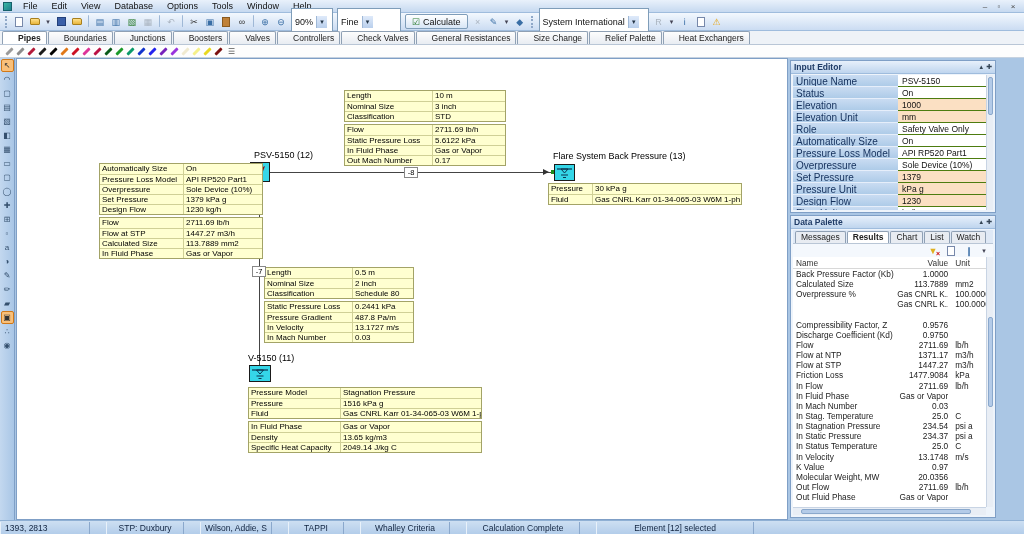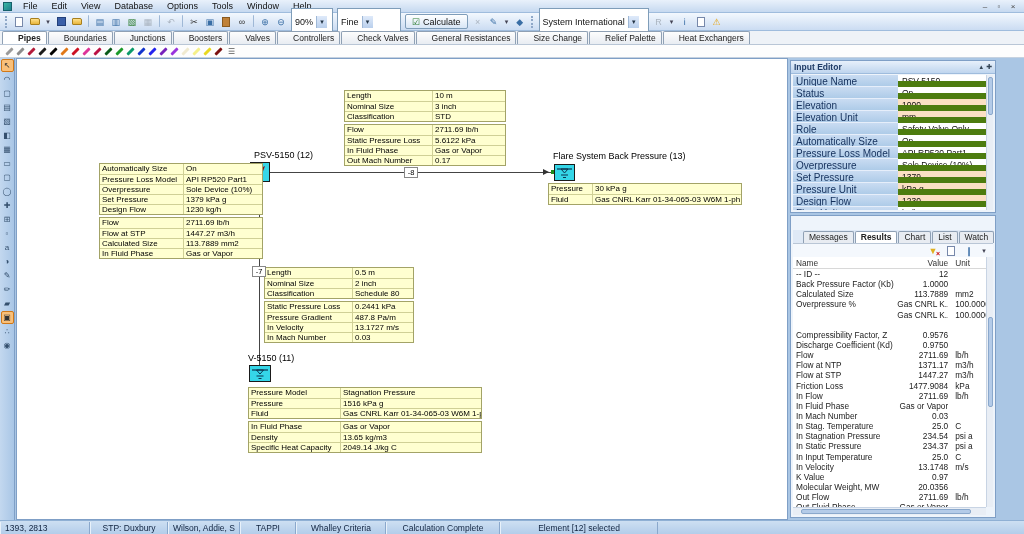--- a/index.html
+++ b/index.html
@@ -95,46 +95,46 @@
   .rpanel { position:absolute; left:790px; width:206px; background:#eef4fb; border:1px solid #7f9fc6; }
   .phead { height:13px; background:linear-gradient(#e7f0fb,#bfd5ee); border-bottom:1px solid #9fbcdd;
     display:flex; align-items:center; font-size:8.5px; font-weight:bold; color:#1f3b66; padding:0 3px; }
   .phead .pbtns { margin-left:auto; display:flex; gap:3px; color:#345; font-size:7px; font-weight:normal; }
 
   #input-editor { top:2px; height:153px; }
   .ie-rows { position:absolute; left:2px; top:14px; right:9px; bottom:2px; overflow:hidden; background:#fff; }
   .ierow { display:flex; height:12px; }
   .ielbl { width:105px; background:linear-gradient(#c9dcf2,#aecbe8); border-bottom:1px solid #e6eefa;
     font-size:10px; color:#14305c; padding:1px 0 0 3px; overflow:hidden; white-space:nowrap; }
-  .ieval { flex:1; background:#fff; border-bottom:6px solid #4d7c0f; font-size:8.5px; color:#111;
+  .ieval { flex:1; background:#fff; border-bottom:1px solid #4d7c0f; font-size:8.5px; color:#111;
     padding:1px 0 0 4px; overflow:hidden; white-space:nowrap; }
   .ieval.hl { background:#fbe0c3; }
   .vscroll { position:absolute; top:14px; right:2px; bottom:2px; width:7px; background:#e9eef5; border-left:1px solid #c8d4e4; }
   .vthumb { position:absolute; left:1px; width:5px; background:#b4cbe8; border:1px solid #8aa8cc; border-radius:2px; }
 
   #data-palette { top:157px; height:303px; }
   .ptabs { position:absolute; left:2px; top:14px; right:2px; height:14px; background:#dfe9f6;
-    display:flex; align-items:flex-end; padding-left:10px; font-size:8.5px; border-bottom:1px solid #b9c6d6; }
+    display:flex; align-items:flex-end; padding-left:2px; font-size:8.5px; border-bottom:1px solid #b9c6d6; }
   .ptab { border:1px solid #8fa0b4; border-bottom:none; background:#e8ecf2; padding:1px 5px; margin-right:1px;
     border-radius:2px 2px 0 0; line-height:9px; color:#222; }
   .ptab.active { background:#fff; font-weight:bold; }
   .ptoolbar { position:absolute; left:2px; top:28px; right:2px; height:13px; background:#f4f8fd;
     display:flex; align-items:center; justify-content:flex-end; padding-right:4px; gap:2px; }
   .pgrid { position:absolute; left:2px; top:41px; right:9px; bottom:10px; background:#fff; overflow:hidden; font-size:8.3px; }
   .phrow { display:flex; height:12px; border-bottom:1px solid #d8d8d8; color:#333; padding-top:1px; }
   .prow { display:flex; height:10.15px; color:#222; }
   .pname { width:118px; padding-left:3px; overflow:hidden; white-space:nowrap; }
   .pval  { width:58px; text-align:right; overflow:hidden; white-space:nowrap; }
   .punit { width:42px; padding-left:7px; overflow:hidden; white-space:nowrap; }
   .hscroll { position:absolute; left:2px; bottom:2px; right:9px; height:8px; background:#e9eef5; border-top:1px solid #c8d4e4; }
   .hthumb { position:absolute; top:1px; left:8px; width:170px; height:5px; background:#b4cbe8; border:1px solid #8aa8cc; border-radius:2px; }
 
   
   .statusbar { position:absolute; left:0; top:520px; width:1024px; height:14px; background:linear-gradient(#cddff2,#b3cdea);
-    display:flex; align-items:center; font-size:8.5px; color:#10233f; border-top:1px solid #8fb0d4; }
+    display:flex; align-items:center; font-size:8.5px; color:#10233f; border-top:1px solid #8fb0d4;gap:16px; }
   .seg { height:12px; line-height:12px; padding-left:5px; border-right:1px solid #8aa8cc; box-shadow:1px 0 0 #e8f1fa inset; overflow:hidden; white-space:nowrap; }
   .seg.center { text-align:center; padding-left:1px; }
 </style>
 </head>
 <body>
 
 <div id="app">
 
   <div class="menubar">
     <span class="appicon"></span>
@@ -584,20 +584,27 @@
             <span class="ielbl">Flow Unit</span>
             <span class="ieval">kg/h</span>
           </div>
         </div>
       <div class="vscroll">
         <div class="vthumb" style="top:2px;height:38px"></div>
       </div>
     </div>
 
     <div class="rpanel" id="data-palette">
+      <div class="phead">
+        <span>Data Palette</span>
+        <span class="pbtns">
+          <span>▴</span>
+          <span>✚</span>
+        </span>
+      </div>
       <div class="ptabs">
           <span class="ptab">Messages</span>
           <span class="ptab active">Results</span>
           <span class="ptab">Chart</span>
           <span class="ptab">List</span>
           <span class="ptab">Watch</span>
         </div>
       <div class="ptoolbar">
         <span class="ti s-funnel">
             <span>▼</span>
@@ -610,25 +617,20 @@
         <span class="ti s-caret">▾</span>
       </div>
       <div class="pgrid">
         <div class="phrow">
           <span class="pname">Name</span>
           <span class="pval">Value</span>
           <span class="punit">Unit</span>
         </div>
         <div>
             <div class="prow">
-              <span class="pname">-- ID --</span>
-              <span class="pval">12</span>
-              <span class="punit"></span>
-            </div>
-            <div class="prow">
               <span class="pname">Back Pressure Factor (Kb)</span>
               <span class="pval">1.0000</span>
               <span class="punit"></span>
             </div>
             <div class="prow">
               <span class="pname">Calculated Size</span>
               <span class="pval">113.7889</span>
               <span class="punit">mm2</span>
             </div>
             <div class="prow">
@@ -700,21 +702,21 @@
               <span class="pname">In Stagnation Pressure</span>
               <span class="pval">234.54</span>
               <span class="punit">psi a</span>
             </div>
             <div class="prow">
               <span class="pname">In Static Pressure</span>
               <span class="pval">234.37</span>
               <span class="punit">psi a</span>
             </div>
             <div class="prow">
-              <span class="pname">In Input Temperature</span>
+              <span class="pname">In Status Temperature</span>
               <span class="pval">25.0</span>
               <span class="punit">C</span>
             </div>
             <div class="prow">
               <span class="pname">In Velocity</span>
               <span class="pval">13.1748</span>
               <span class="punit">m/s</span>
             </div>
             <div class="prow">
               <span class="pname">K Value</span>

